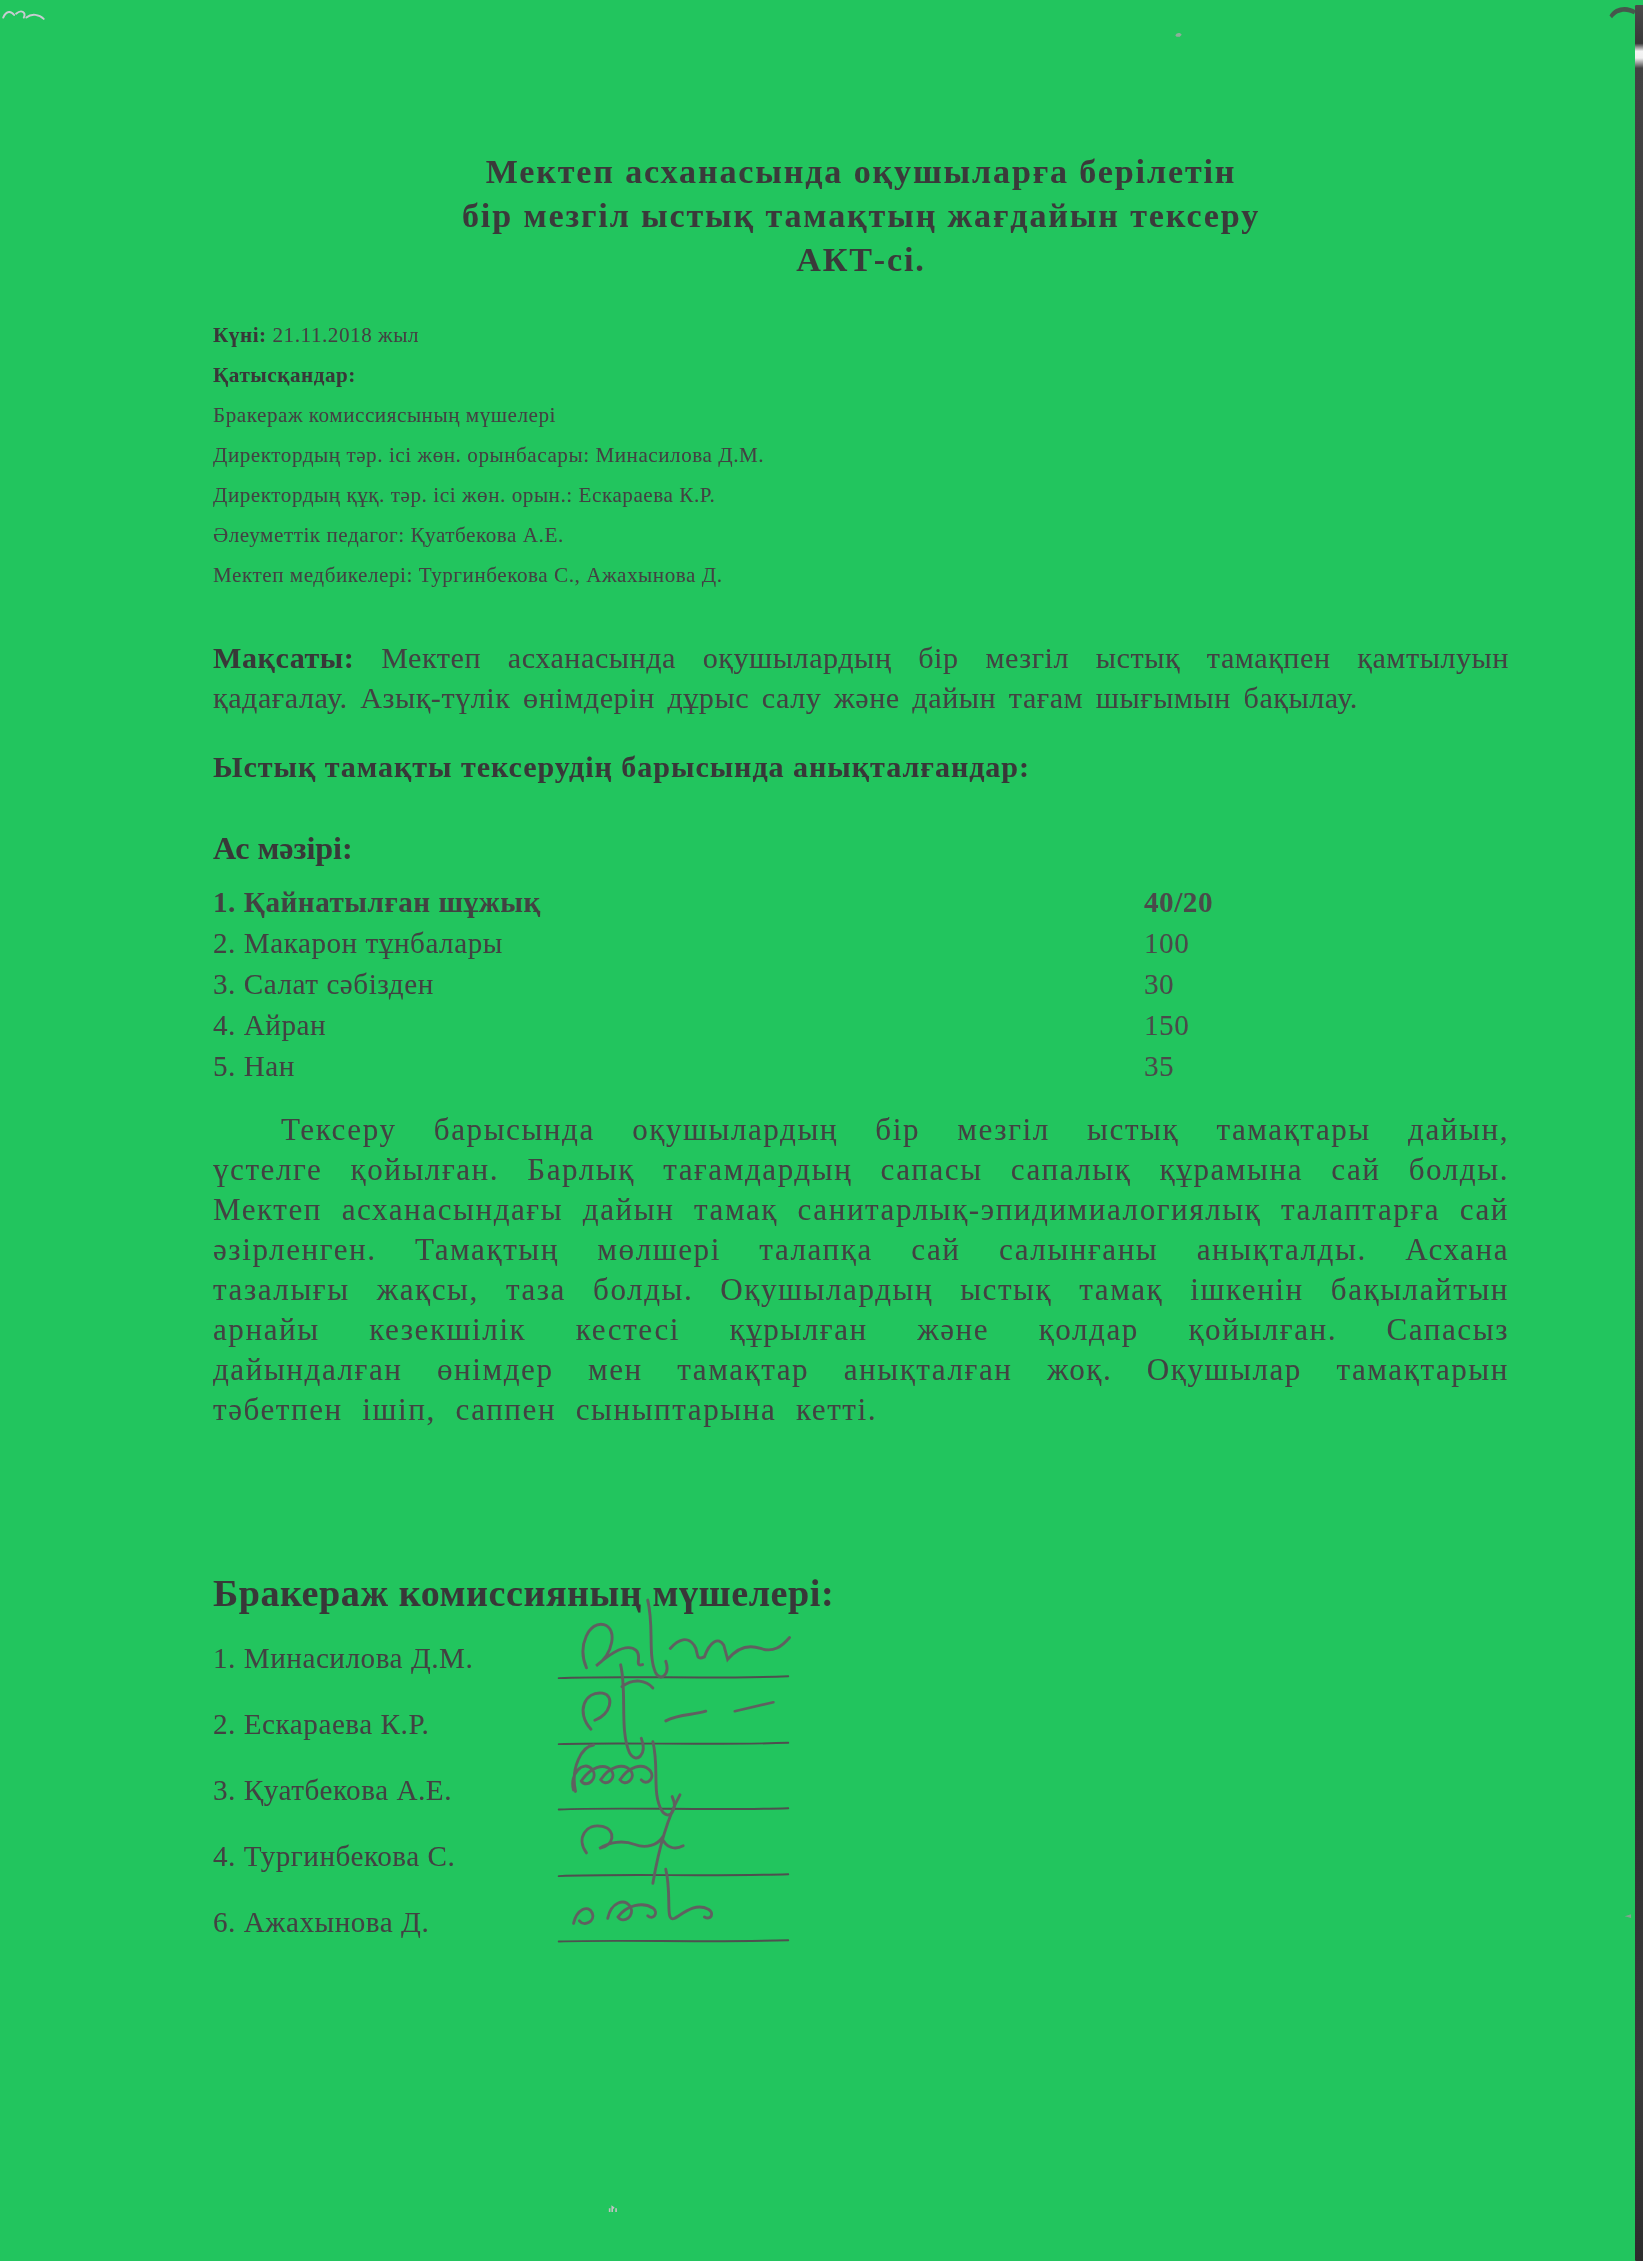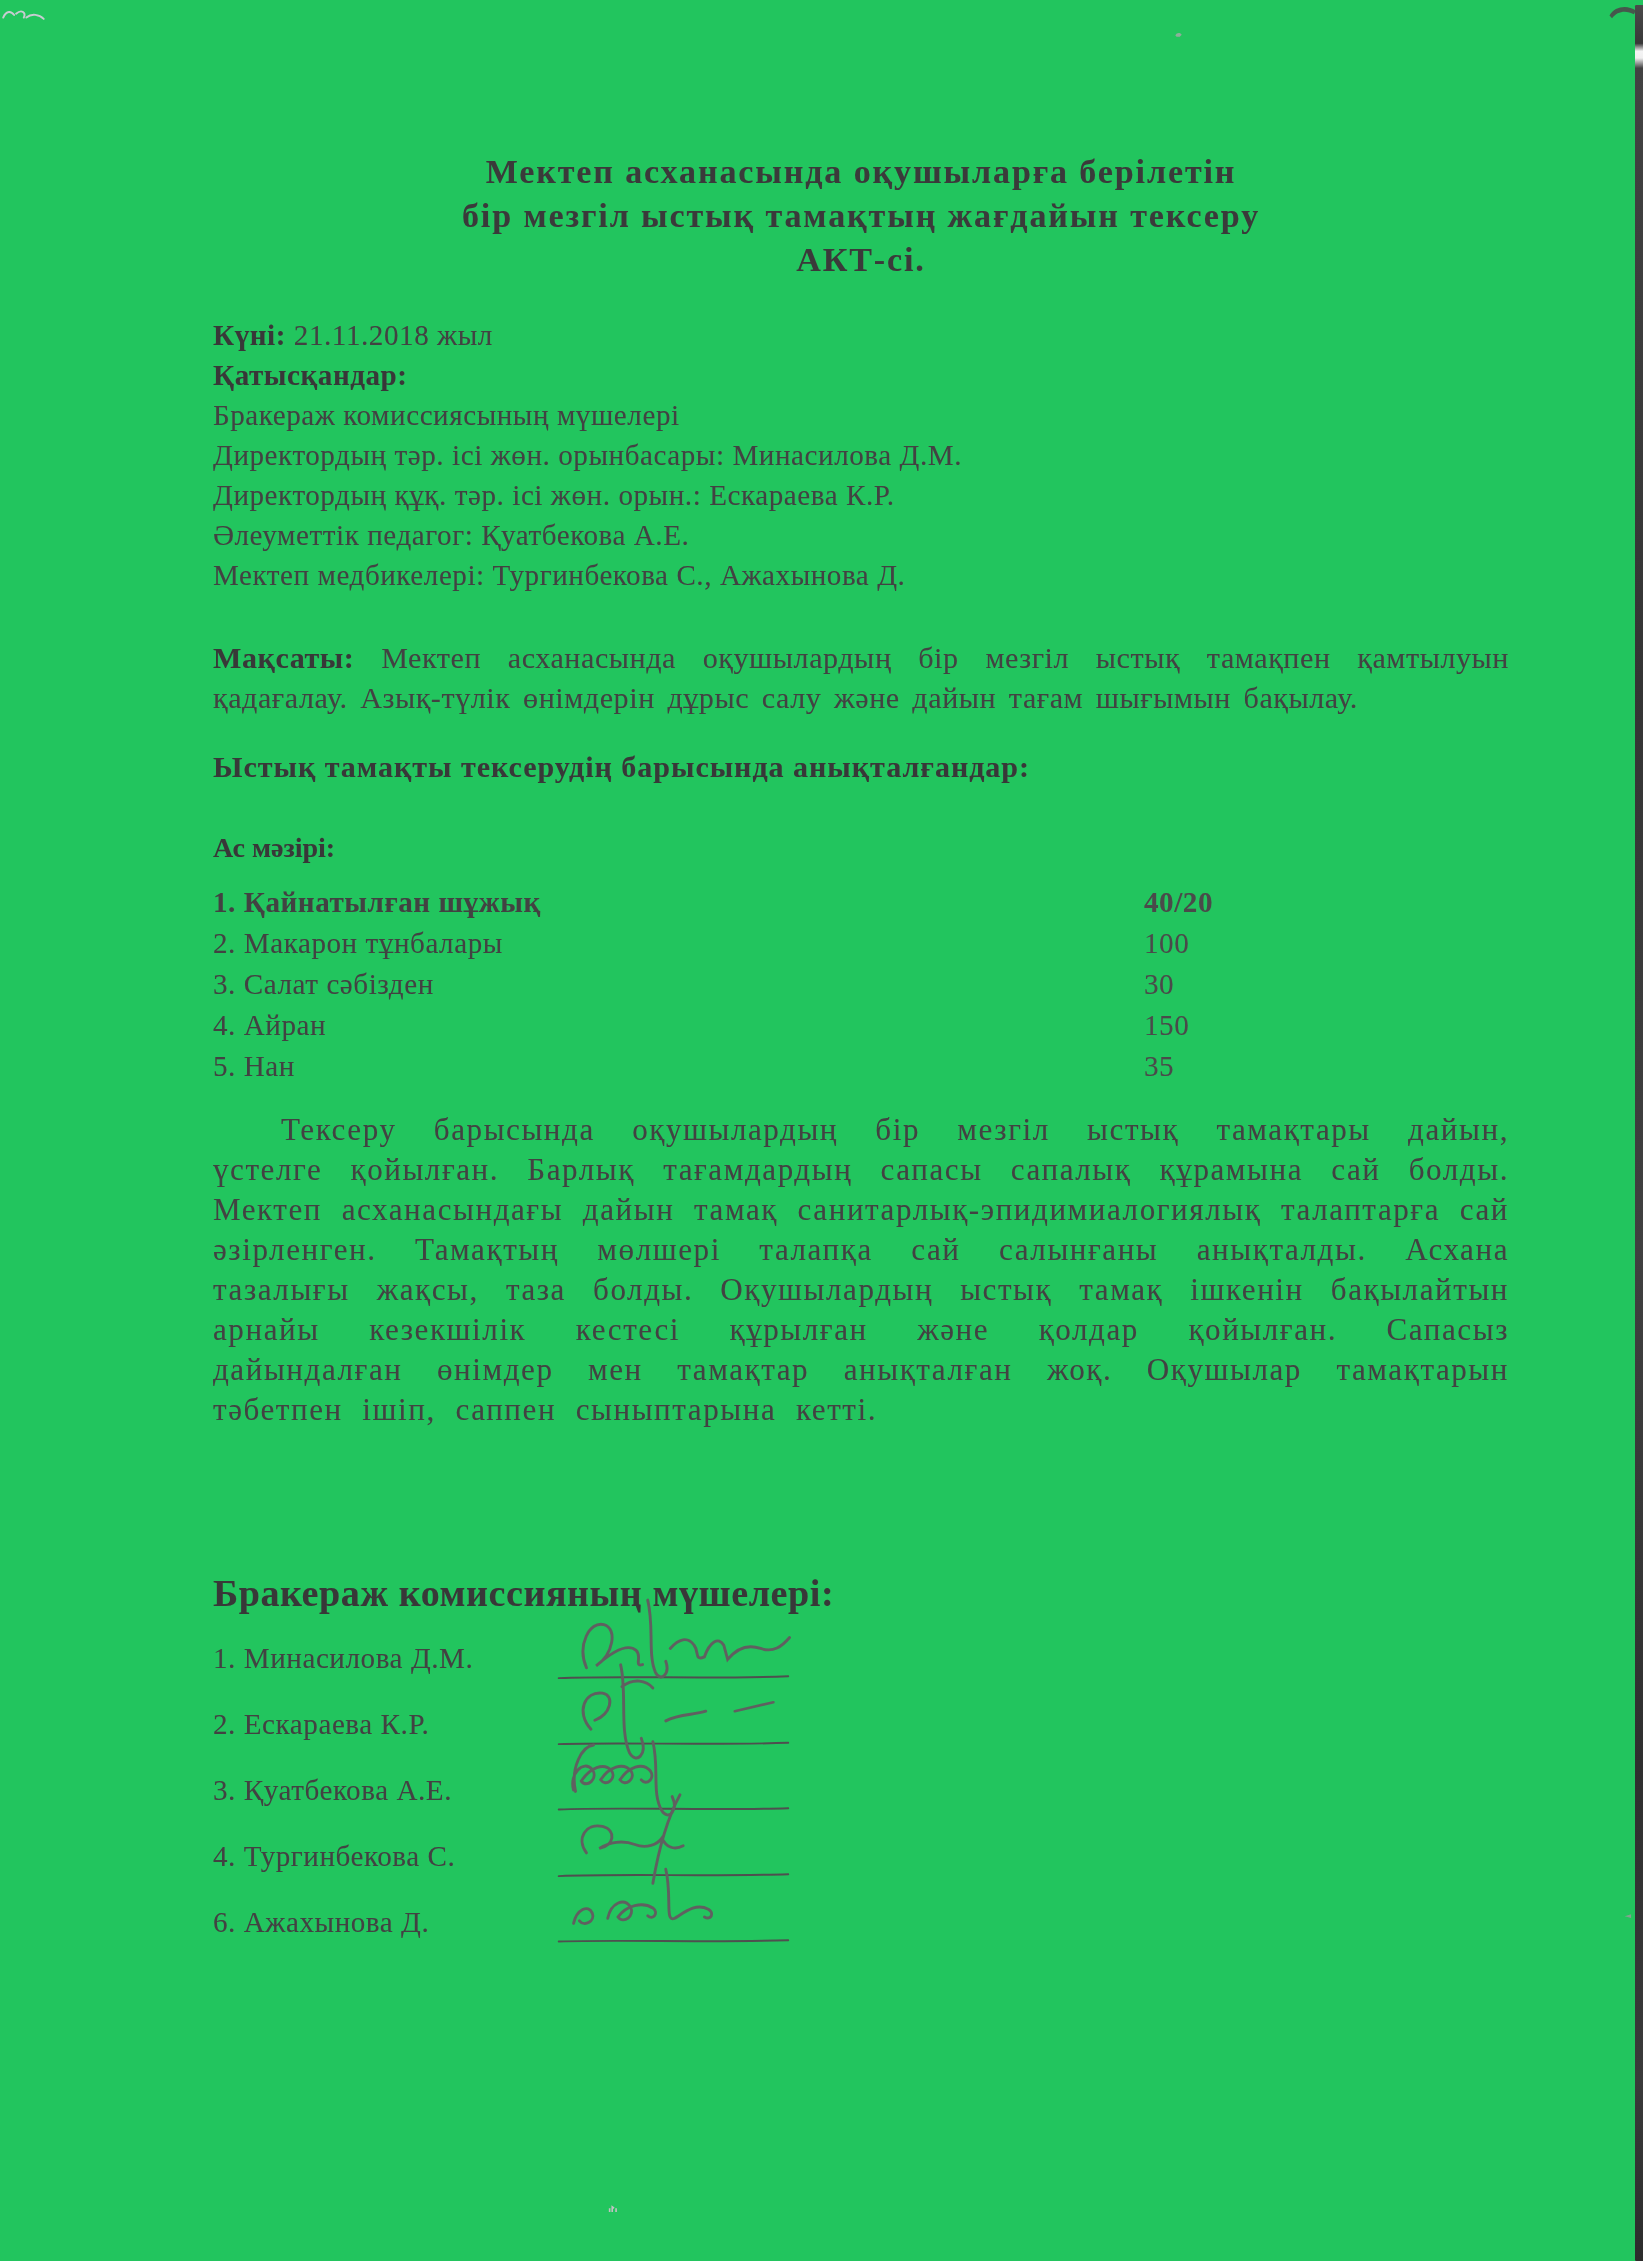--- a/index.html
+++ b/index.html
@@ -4,28 +4,28 @@
 <style>
   html,body{margin:0;padding:0;background:#e9e9e9;}
   .page{
     position:relative;width:1644px;height:2261px;background:#22c55e;
     font-family:"Liberation Serif","DejaVu Serif",serif;color:#424242;overflow:hidden;
     text-shadow:0.2px 0.2px 0.3px rgba(90,90,90,0.35);
   }
   .content{position:absolute;left:213px;top:0;width:1296px;}
   .title-block{padding-top:150px;text-align:center;}
   .title-line{font-size:34px;font-weight:bold;line-height:44px;letter-spacing:1.9px;color:#3a3a3a;}
-  .line{font-size:29px;line-height:40px;letter-spacing:0.6px;margin:0;}
+  .line{font-size:21px;line-height:40px;letter-spacing:0.6px;margin:0;}
   .bold{font-weight:bold;color:#383838;}
   .date-line{margin-top:33px;}
   .purpose{margin-top:43px;height:80px;overflow:hidden;text-align:justify;
     font-size:30px;line-height:40px;letter-spacing:0.6px;word-spacing:4.5px;margin-bottom:0;}
   .findings{margin-top:28px;font-size:30px;line-height:41px;font-weight:bold;
     letter-spacing:1px;color:#383838;margin-bottom:0;}
-  .menu-label{margin-top:41px;font-size:28px;font-weight:bold;line-height:40px;color:#383838;margin-bottom:0;}
+  .menu-label{margin-top:41px;font-size:32px;font-weight:bold;line-height:40px;color:#383838;margin-bottom:0;}
   .menu-row{position:relative;height:41px;font-size:29px;line-height:41px;letter-spacing:0.6px;}
   .menu-row.first{margin-top:14px;font-weight:bold;}
   .menu-value{position:absolute;left:931px;color:#4a4a4a;}
   .body-par{margin-top:23px;height:360px;overflow:hidden;text-align:justify;text-indent:68px;
     font-size:31px;line-height:40px;letter-spacing:1.6px;word-spacing:10.3px;margin-bottom:0;}
   .commission{margin-top:103px;font-size:38px;font-weight:bold;line-height:40px;letter-spacing:0.6px;color:#383838;margin-bottom:0;}
   .sig-row{position:relative;height:66px;}
   .sig-row.first{margin-top:24.5px;}
   .sig-name{display:block;font-size:29px;line-height:40px;letter-spacing:0.6px;}
   .sig-block{position:absolute;left:338px;top:-51px;width:245px;height:110px;pointer-events:none;}

